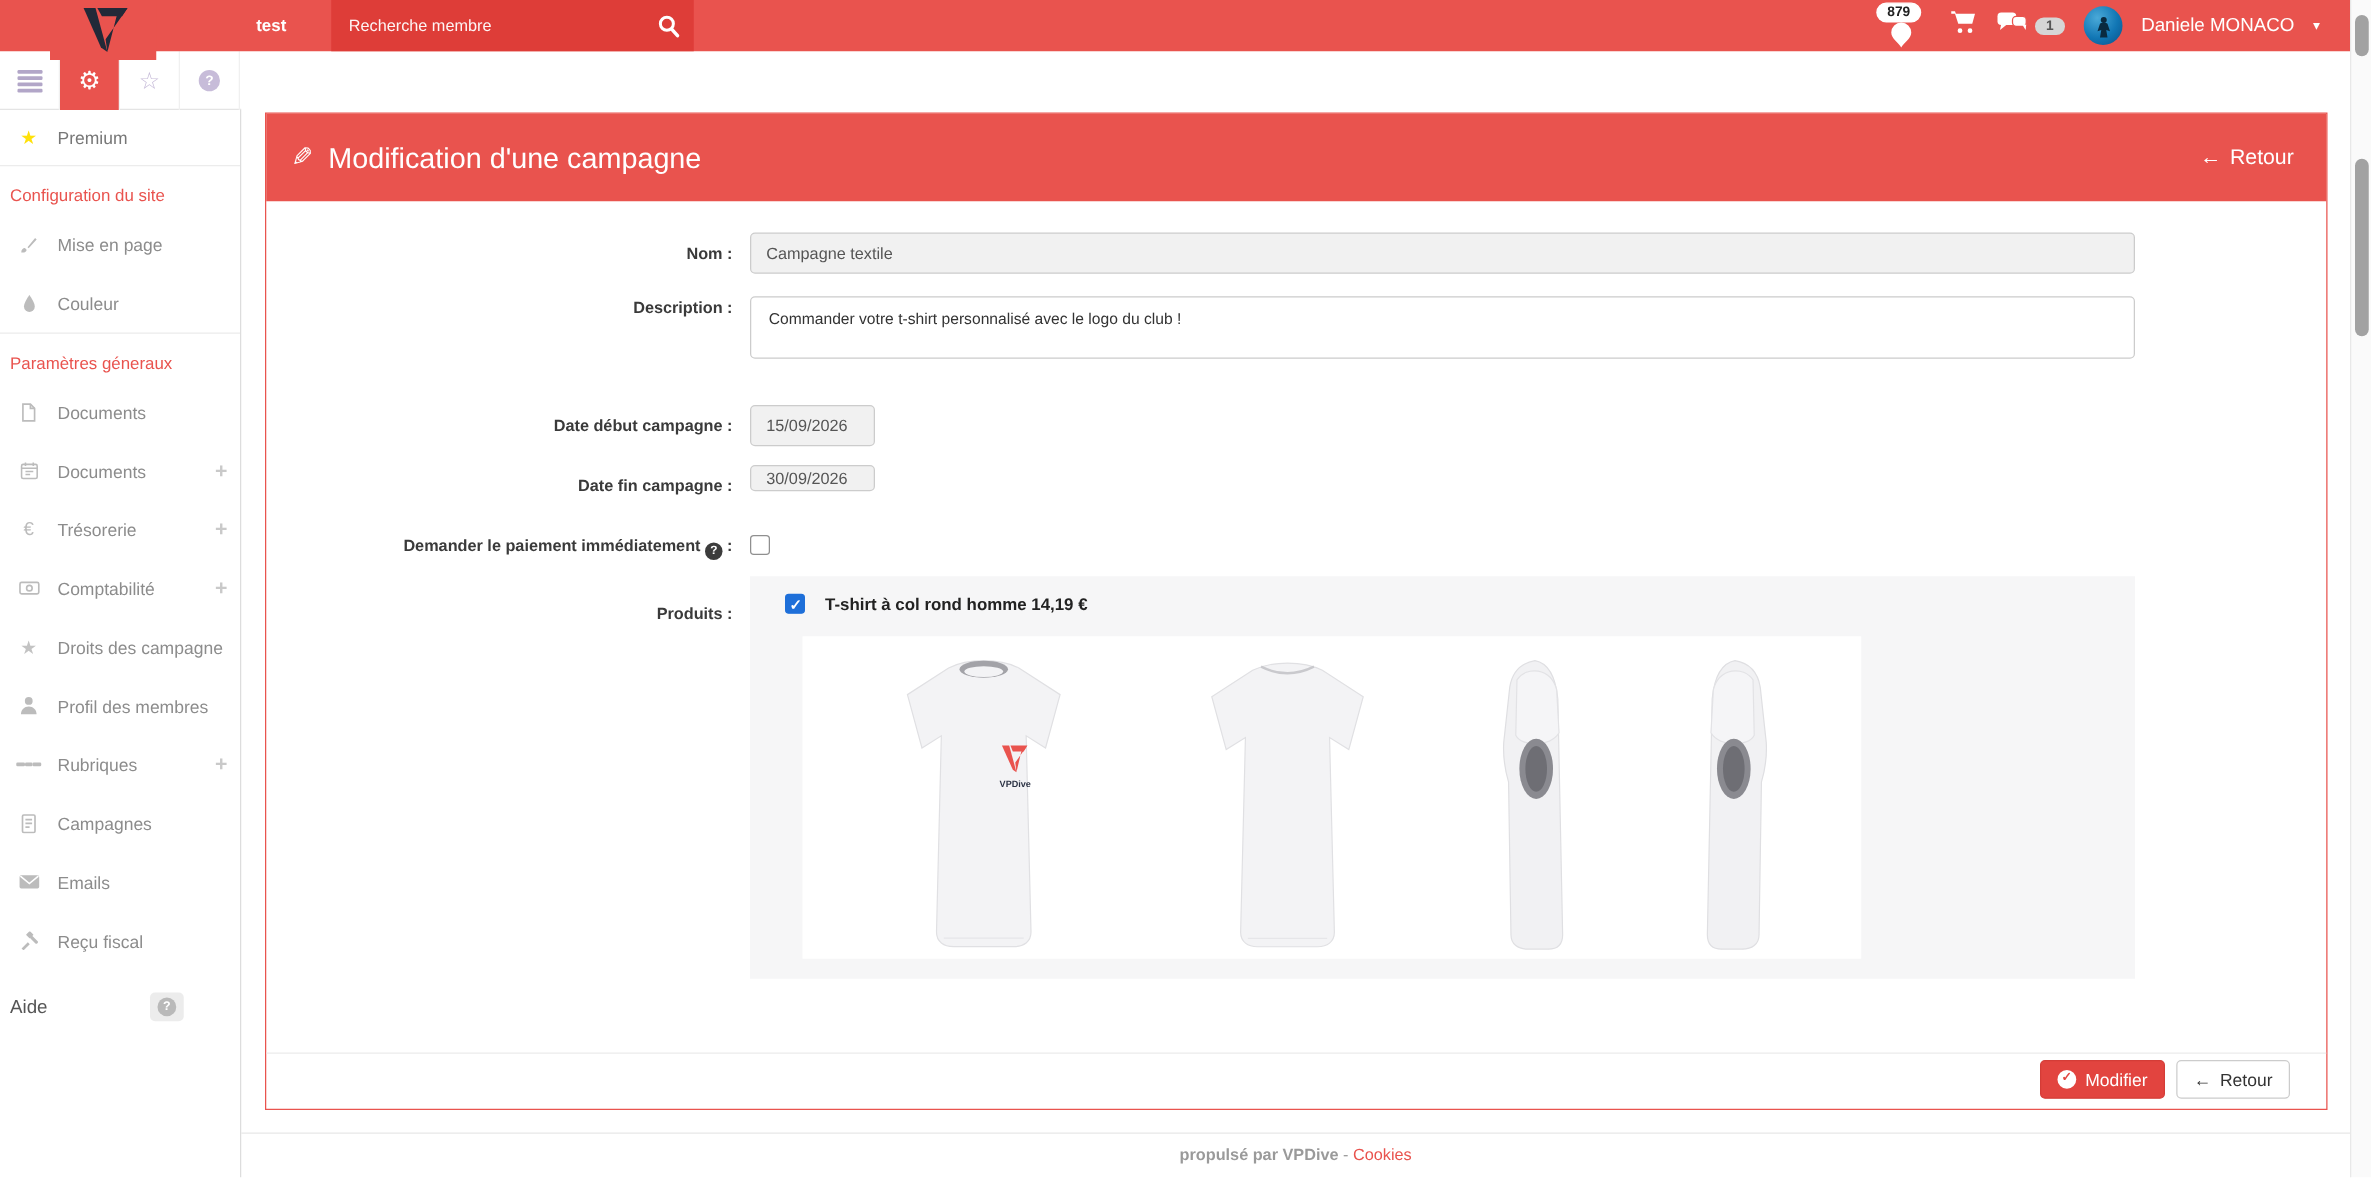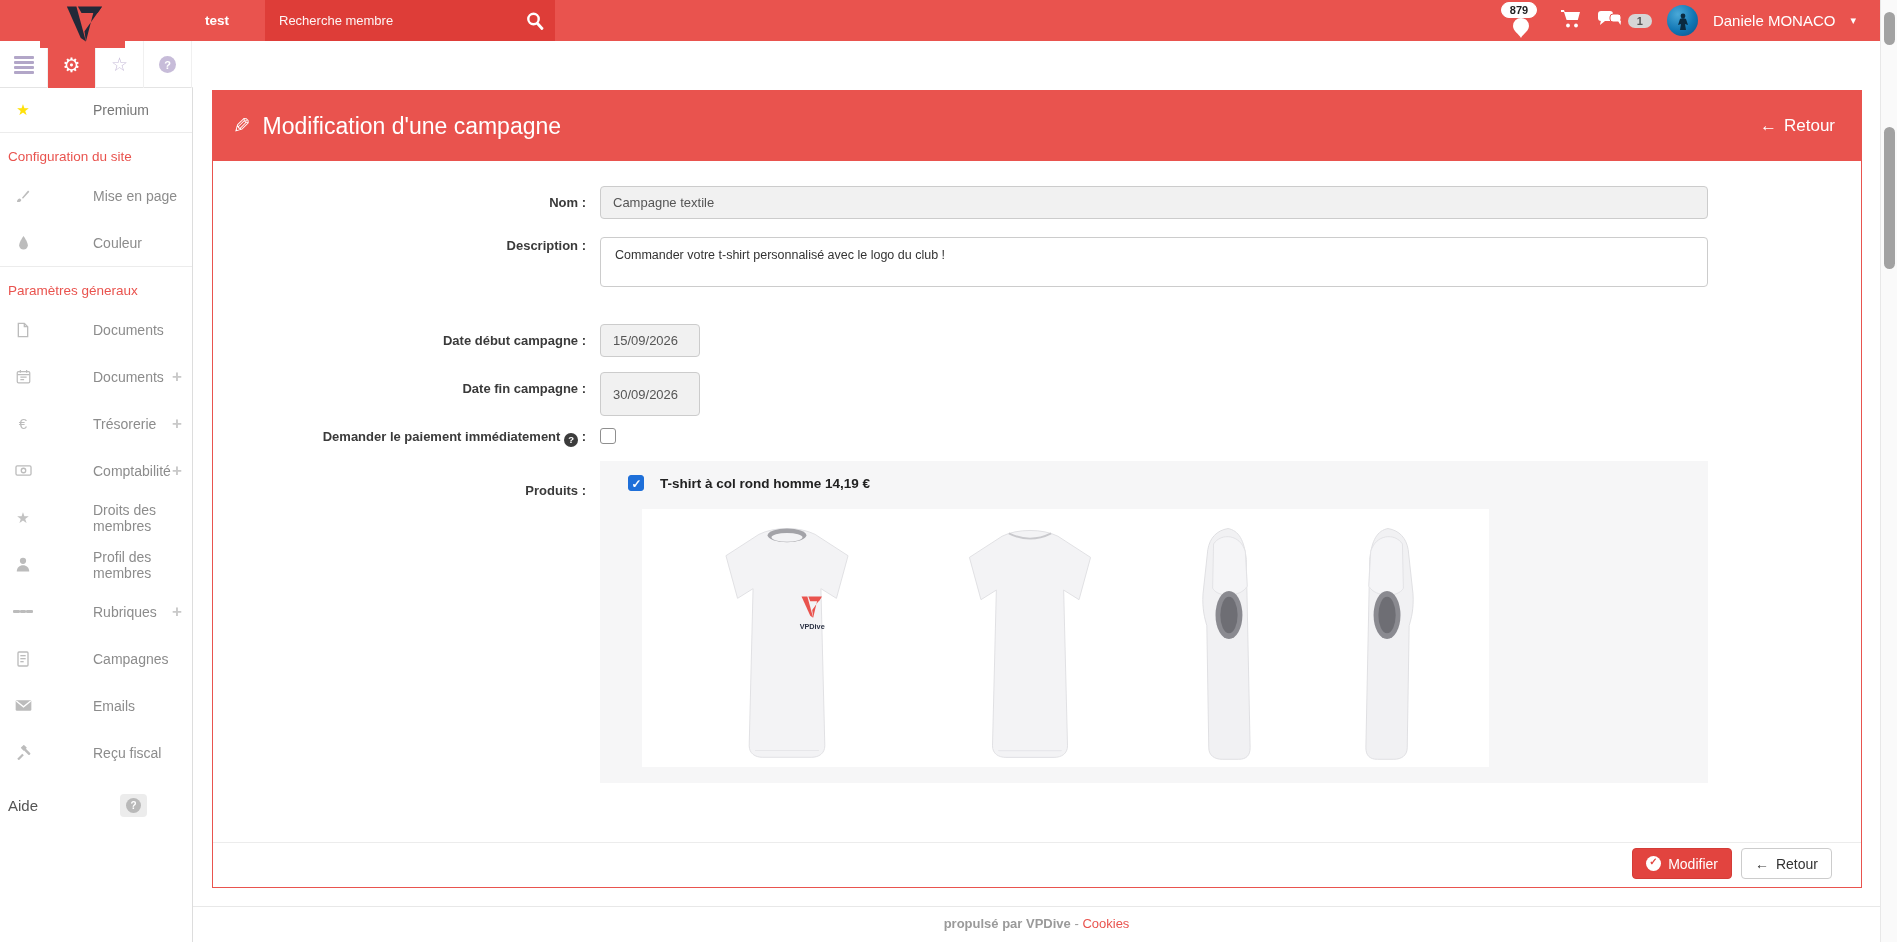--- a/index.html
+++ b/index.html
@@ -35,21 +35,21 @@
   .gear-white::after { content:"\2699"; }
   .star-outline { color:#c7bcd9; font-size:19px; }
   .star-outline::after { content:"\2606"; }
   .help-dot { width:17px; height:17px; border-radius:50%; background:#c7bcd9; color:#fff; font-size:11px; font-weight:bold; display:flex; align-items:center; justify-content:center; }
   .help-dot::after { content:"?"; }
 
   
   #sidebar { position:absolute; left:0; top:88px; width:193px; bottom:0; background:#fff; border-right:1px solid #ddd; font-size:14px; }
   .side-item { display:flex; align-items:center; height:47px; padding:0 10px 0 13px; color:#8c8c8c; cursor:pointer; }
   .side-item .ic { width:20px; display:flex; justify-content:center; margin-right:13px; color:#bcbcbc; font-size:15px; }
-  .side-item .lbl { flex:1;margin-left:47px; }
+  .side-item .lbl { flex:1; }
   .side-item .plus { color:#c9c9c9; font-size:17px; font-weight:bold; }
   .side-item .plus::after { content:"+"; }
   .side-divider { border-top:1px solid #ececec; }
   .side-header { color:#e9534e; font-size:13.5px; padding:16px 8px 8px 8px; cursor:pointer; }
   .glyph-gear::after { content:"\2699"; font-size:16px; }
   .glyph-star-fill::after { content:"\2605"; font-size:15px; }
   .glyph-euro::after { content:"\20AC"; font-size:15px; }
   .bars span { display:block; width:15px; height:2.5px; background:#bcbcbc; margin:2px 0; border-radius:1px; }
   #premium-item { height:44px; }
   #premium-item .ic { color:#ffe10a; font-size:17px; }
@@ -244,21 +244,21 @@
         <svg width="17" height="13" viewBox="0 0 26 18" fill="none" stroke="#bcbcbc" stroke-width="2">
           <rect x="1.5" y="2" width="23" height="14" rx="2"></rect>
           <circle cx="13" cy="9" r="3.4"></circle>
         </svg>
       </span>
     <span class="lbl">Comptabilité</span>
     <span class="plus"></span>
   </div>
   <div class="side-item">
     <span class="ic glyph-star-fill" style="color:#c3c3c3"></span>
-    <span class="lbl">Droits des membres</span>
+    <span class="lbl">Droits des campagne</span>
   </div>
   <div class="side-item">
     <span class="ic">
         <svg width="14" height="15" viewBox="0 0 22 24" fill="#bcbcbc">
           <circle cx="11" cy="6" r="5"></circle>
           <path d="M1 23 c0-6 4.5-10 10-10 s10 4 10 10 Z"></path>
         </svg>
       </span>
     <span class="lbl">Profil des membres</span>
   </div>
@@ -327,21 +327,21 @@
 
   <div id="row-desc">
     <label class="form-label" style="top:147px;">Description :</label>
     <textarea style="">Commander votre t-shirt personnalisé avec le logo du club !</textarea>
   </div>
 
   <label class="form-label" style="top:242px;">Date début campagne :</label>
   <input class="input-gray" style="top: 233px; width: 100px; height: 33px;" readonly="" value="15/09/2026">
 
   <label class="form-label" style="top:290px;">Date fin campagne :</label>
-  <input class="input-gray" style="top: 281px; width: 100px; height: 44px;" readonly="" value="30/09/2026">
+  <input class="input-gray" style="top: 281px; width: 100px; height: 21px;" readonly="" value="30/09/2026">
 
   <label class="form-label" style="top:338px;"><span>Demander le paiement immédiatement</span>&nbsp;<span class="q-badge"></span>&nbsp;<span>:</span></label>
   <span class="cb" style="position:absolute; left:387px; top:337px;"></span>
 
   <label class="form-label" style="top:392px;">Produits :</label>
   <div id="products-panel">
     <div id="product-head">
       <span class="cb checked"></span>
       <span id="product-title">T-shirt à col rond homme 14,19 €</span>
     </div>

